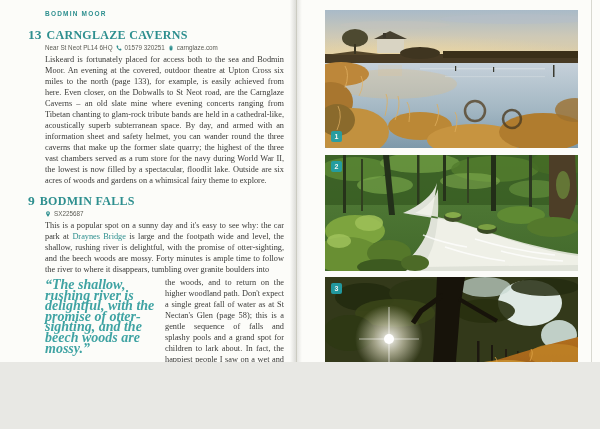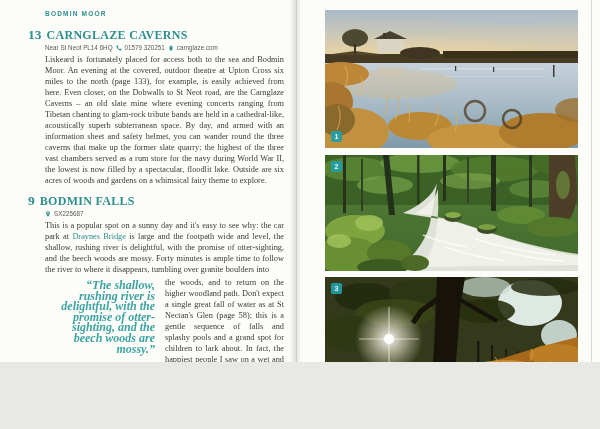--- a/index.html
+++ b/index.html
@@ -30,22 +30,22 @@
   .meta-icon { display:inline-flex; width:6px; height:6px; flex:0 0 auto; }
   .meta-icon svg { width:100%; height:100%; }
   .body-text {
     font-size:8.3px; line-height:11px; text-align:justify; color:#3a3a38;
     margin:2px 0 0 0;
   }
   .ref-highlight { color:#2e8f8f; }
   .entry + .entry { margin-top:7px; }
   .pull-quote {
     float:left; width:110px; margin:3px 10px 1px 0;
-    font-size:12px; line-height:10.6px; font-style:italic; font-weight:bold;
-    color:#3fa3a3; text-align:right;
+    font-size:14px; line-height:10.6px; font-style:italic; font-weight:bold;
+    color:#3fa3a3; text-align:left;
   }
   
   .caption-block { position:absolute; left:45px; top:383px; width:239px; }
   .caption-rule { height:2px; background:#2e8f8f; margin-bottom:4px; }
   .caption-line {
     font-family:"Liberation Sans", sans-serif; font-size:6.4px; color:#4a4a45;
     display:flex; align-items:center; gap:3px; flex-wrap:wrap;
   }
   .caption-num { color:#2e8f8f; font-weight:bold; font-size:7px; }
   .caption-arrow { color:#2e8f8f; font-size:5.5px; margin-left:1px; }

